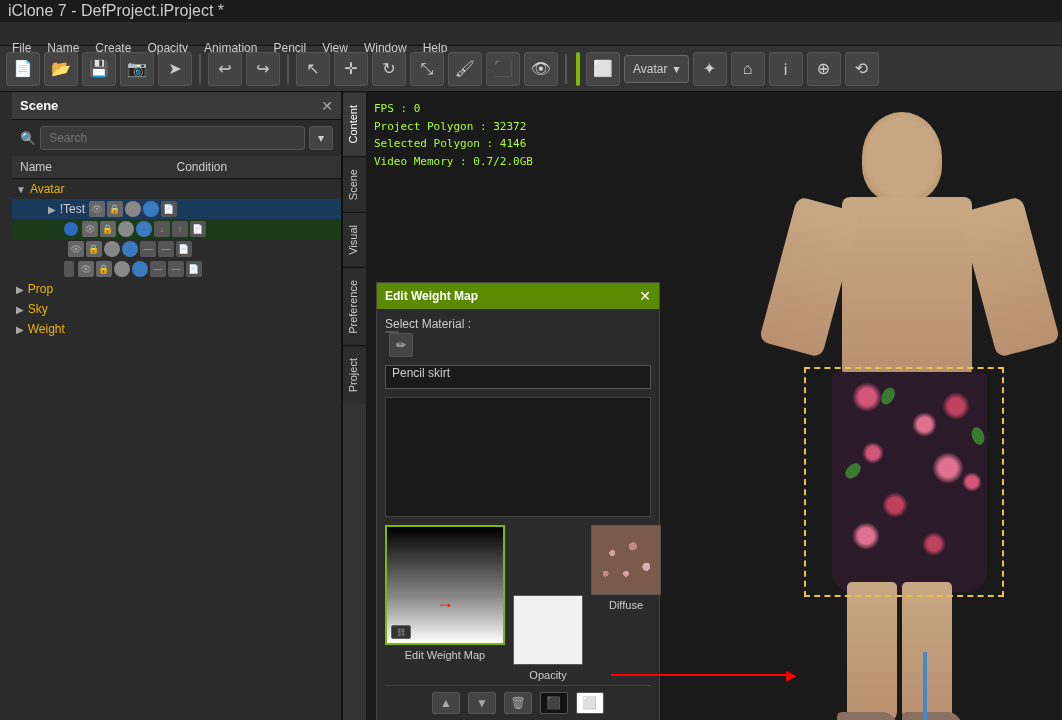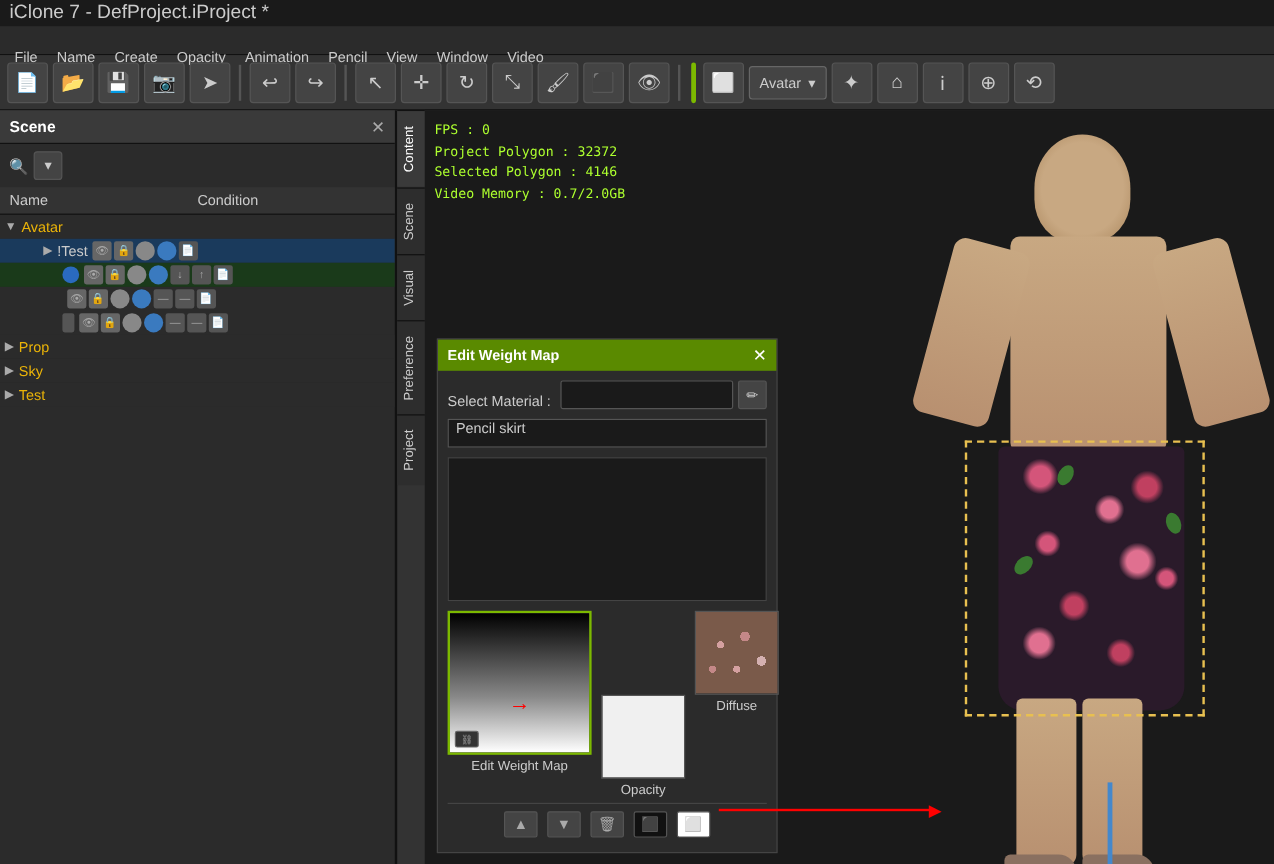--- a/index.html
+++ b/index.html
@@ -13,21 +13,21 @@
     .menu-item { padding: 2px 8px; cursor: pointer; color: #ccc; font-size: 12px; margin-top: 28px; }
 
     
     #toolbar { background: #333; height: 46px; display: flex; align-items: center; padding: 0 6px; gap: 4px; border-bottom: 1px solid #111; }
     .toolbar-btn { width: 34px; height: 34px; background: #444; border: 1px solid #555; border-radius: 3px; display: flex; align-items: center; justify-content: center; cursor: pointer; color: #ccc; font-size: 16px; }
     .toolbar-sep { width: 2px; height: 30px; background: #555; margin: 0 3px; }
     .toolbar-green-line { width: 4px; height: 34px; background: #7cb900; border-radius: 2px; margin: 0 2px; }
     .toolbar-dropdown { background: #444; border: 1px solid #666; border-radius: 3px; height: 28px; display: flex; align-items: center; padding: 0 8px; cursor: pointer; color: #ccc; font-size: 12px; gap: 6px; }
 
     
-    #main { display: flex; height: calc(720px - 22px - 24px - 46px); }
+    #main { display: flex; height: calc(720px - 22px - 24px - 46px); padding-left: 12px; }
 
     
     #left-panel { width: 330px; background: #2b2b2b; display: flex; flex-direction: column; border-right: 1px solid #111; }
 
     
     #scene-header { background: #3a3a3a; height: 28px; display: flex; align-items: center; justify-content: space-between; padding: 0 8px; border-bottom: 1px solid #111; }
     #scene-title { color: #fff; font-weight: bold; font-size: 13px; }
     #scene-close { cursor: pointer; color: #aaa; font-size: 14px; }
 
     
@@ -70,21 +70,21 @@
 
     
     #character { position: absolute; right: 20px; top: 10px; width: 300px; height: 650px; }
 
     
     #weight-map-panel { position: absolute; top: 190px; left: 10px; width: 284px; background: #2b2b2b; border: 1px solid #444; z-index: 6; }
     #wm-header { background: #5a8a00; height: 26px; display: flex; align-items: center; justify-content: space-between; padding: 0 8px; }
     #wm-title { color: #fff; font-weight: bold; font-size: 12px; }
     #wm-close { cursor: pointer; color: #fff; font-size: 14px; }
     #wm-body { padding: 8px; }
-    .wm-row { display: flex; align-items: flex-end; margin-bottom: 8px; }
+    .wm-row { display: flex; align-items: flex-start; margin-bottom: 8px; flex-direction: column; }
     .wm-label { color: #ccc; font-size: 12px; margin-right: 8px; white-space: nowrap; }
     .wm-select-box { flex: 1; background: #1a1a1a; border: 1px solid #555; border-radius: 2px; height: 24px; display: flex; align-items: center; padding: 0 6px; color: #ccc; font-size: 12px; }
     .wm-pencil { width: 24px; height: 24px; background: #444; border: 1px solid #555; border-radius: 2px; display: flex; align-items: center; justify-content: center; cursor: pointer; color: #ccc; margin-left: 4px; }
     .wm-material-list { background: #1a1a1a; border: 1px solid #555; height: 24px; display: flex; padding: 0 6px; margin-bottom: 8px; }
     .wm-material-name { color: #ccc; font-size: 12px; }
     .wm-empty-area { background: #1a1a1a; border: 1px solid #444; height: 120px; margin-bottom: 8px; }
     .wm-thumbnails { display: flex; gap: 8px; }
     .wm-thumb { display: flex; flex-direction: column; align-items: center; }
     .wm-thumb-img { width: 120px; height: 120px; border: 2px solid #7cb900; position: relative; overflow: hidden; }
     .wm-thumb-img.no-border { border: 1px solid #555; }
@@ -116,21 +116,21 @@
 
 <div id="menu-bar">
   <span class="menu-item">File</span>
   <span class="menu-item">Name</span>
   <span class="menu-item">Create</span>
   <span class="menu-item">Opacity</span>
   <span class="menu-item">Animation</span>
   <span class="menu-item">Pencil</span>
   <span class="menu-item">View</span>
   <span class="menu-item">Window</span>
-  <span class="menu-item">Video</span>
+  <span class="menu-item">Help</span>
 </div>
 
 <div id="toolbar">
   <div class="toolbar-btn">📄</div>
   <div class="toolbar-btn">📂</div>
   <div class="toolbar-btn">💾</div>
   <div class="toolbar-btn">📷</div>
   <div class="toolbar-btn">➤</div>
   <div class="toolbar-sep"></div>
   <div class="toolbar-btn">↩</div>
@@ -161,20 +161,21 @@
 
   <div id="left-panel">
 
     <div id="scene-header">
       <span id="scene-title">Scene</span>
       <span id="scene-close">✕</span>
     </div>
 
     <div id="search-bar">
       <span class="search-icon">🔍</span>
+      <input id="search-input" type="text" class="" placeholder="Search" style="">
       <div class="dropdown-btn">▾</div>
     </div>
 
     <div id="table-header">
       <span class="col-name">Name</span>
       <span class="col-condition">Condition</span>
     </div>
 
     <div id="scene-tree">
 
@@ -236,21 +237,21 @@
         <span class="tree-group-label">Prop</span>
       </div>
 
       <div class="tree-group-header">
         <span class="tree-arrow">▶</span>
         <span class="tree-group-label">Sky</span>
       </div>
 
       <div class="tree-group-header">
         <span class="tree-arrow">▶</span>
-        <span class="tree-group-label">Test</span>
+        <span class="tree-group-label">Weight</span>
       </div>
     </div>
 
   </div>
 
   <div id="side-tabs">
     <div class="side-tab active">Content</div>
     <div class="side-tab">Scene</div>
     <div class="side-tab">Visual</div>
     <div class="side-tab">Preference</div>

